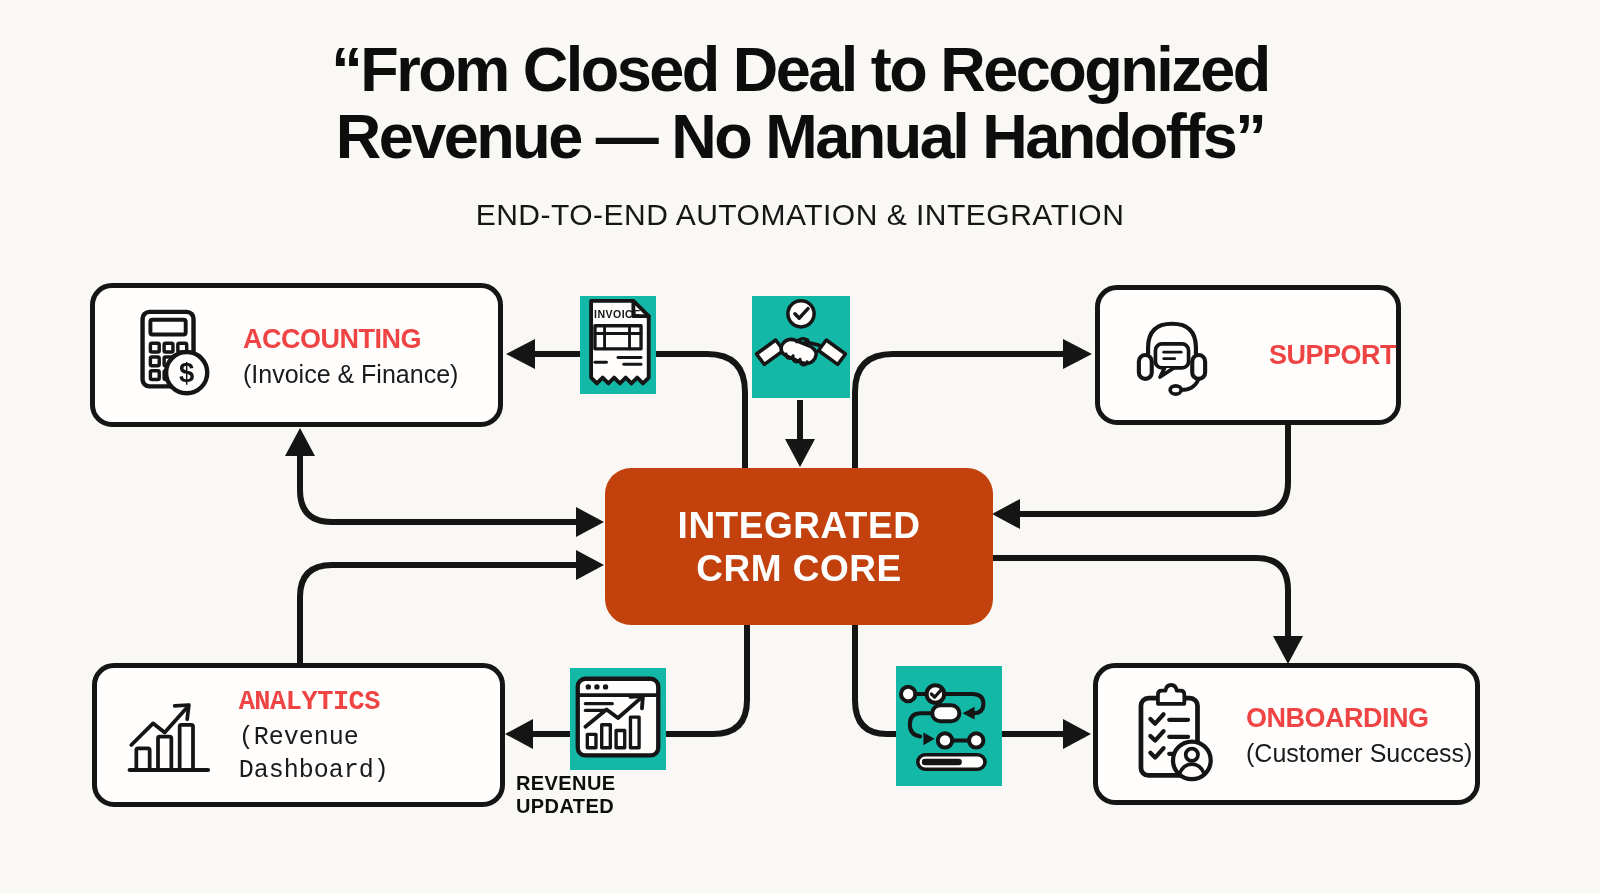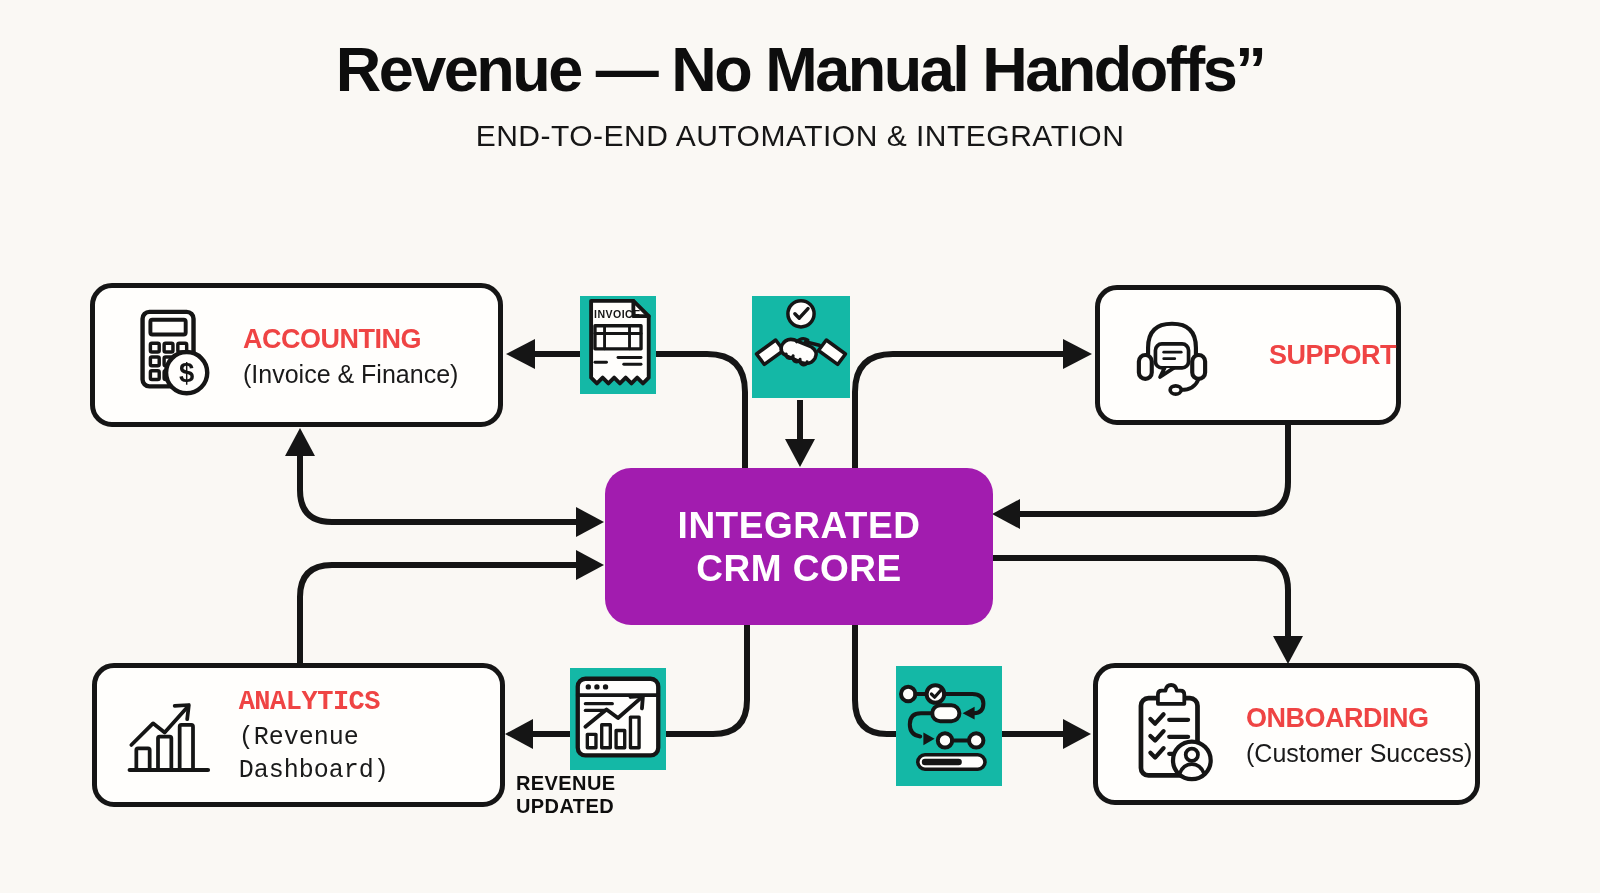--- a/index.html
+++ b/index.html
@@ -13,21 +13,21 @@
   }
   .stage{position:absolute;inset:0;width:1600px;height:893px;}
 
   
   .title-block{position:absolute;left:0;top:36px;width:1600px;text-align:center;}
   .title-line{
     font-size:63px;font-weight:700;letter-spacing:-2.5px;
     line-height:67px;color:#0d0d0d;
   }
   .subtitle{
-    margin-top:16px;font-size:30px;font-weight:400;letter-spacing:.5px;color:#161616;
+    margin-top:28px;font-size:30px;font-weight:400;letter-spacing:.5px;color:#161616;
   }
 
   
   svg.wires{position:absolute;left:0;top:0;z-index:1;}
   .wire{fill:none;stroke:#151515;stroke-width:6;}
   .head{fill:#151515;stroke:none;}
 
   
   .node{
     position:absolute;z-index:2;box-sizing:border-box;
@@ -54,20 +54,21 @@
     position:absolute;z-index:3;
     font-size:20px;font-weight:700;letter-spacing:.4px;color:#0e0e0e;
   }
 </style>
 </head>
 <body>
 
 <div class="stage">
 
   <div class="title-block">
+    <div class="title-line">“From Closed Deal to Recognized</div>
     <div class="title-line">Revenue — No Manual Handoffs”</div>
     <div class="subtitle">END-TO-END AUTOMATION &amp; INTEGRATION</div>
   </div>
 
   <svg class="wires" width="1600" height="893" viewBox="0 0 1600 893">
 
     <g>
       <path class="wire" d="M745,470 L745,392 Q745,354 707,354 L532,354"></path>
       <polygon class="head" points="506,354 535,339 535,369"></polygon>
     </g>
@@ -179,21 +180,21 @@
       <circle class="icon-stroke icon-fill-bg" cx="72" cy="84" r="20" stroke-width="4.5"></circle>
       <circle class="icon-stroke" cx="72" cy="78" r="6.5" stroke-width="4"></circle>
       <path class="icon-stroke" d="M59,98 Q63,88 72,88 Q81,88 85,98" stroke-width="4"></path>
     </svg>
     <div class="txt">
       <div class="t1">ONBOARDING</div>
       <div class="t2">(Customer Success)</div>
     </div>
   </div>
 
-  <div class="crm" style="background:#a21caf;">
+  <div class="crm" style="background:#c2410c;">
     <div class="c1">INTEGRATED</div>
     <div class="c1">CRM CORE</div>
   </div>
 
   <div class="float-icon" style="left:580px;top:296px;width:76px;height:98px;">
     <svg width="74" height="96" viewBox="0 0 76 100">
       <path class="icon-stroke icon-fill-bg" d="M10,4 L54,4 L70,20 L70,84 L64,90 L58,84 L52,90 L46,84 L40,90 L34,84 L28,90 L22,84 L16,90 L10,84 Z" stroke-width="4"></path>
       <path class="icon-stroke" d="M54,4 L54,20 L70,20" stroke-width="4"></path>
       <text x="13" y="22" font-size="11" font-weight="700" letter-spacing="0.5" fill="#151515">INVOICE</text>
       <rect class="icon-stroke" x="14" y="30" width="48" height="24" stroke-width="3.5"></rect>

